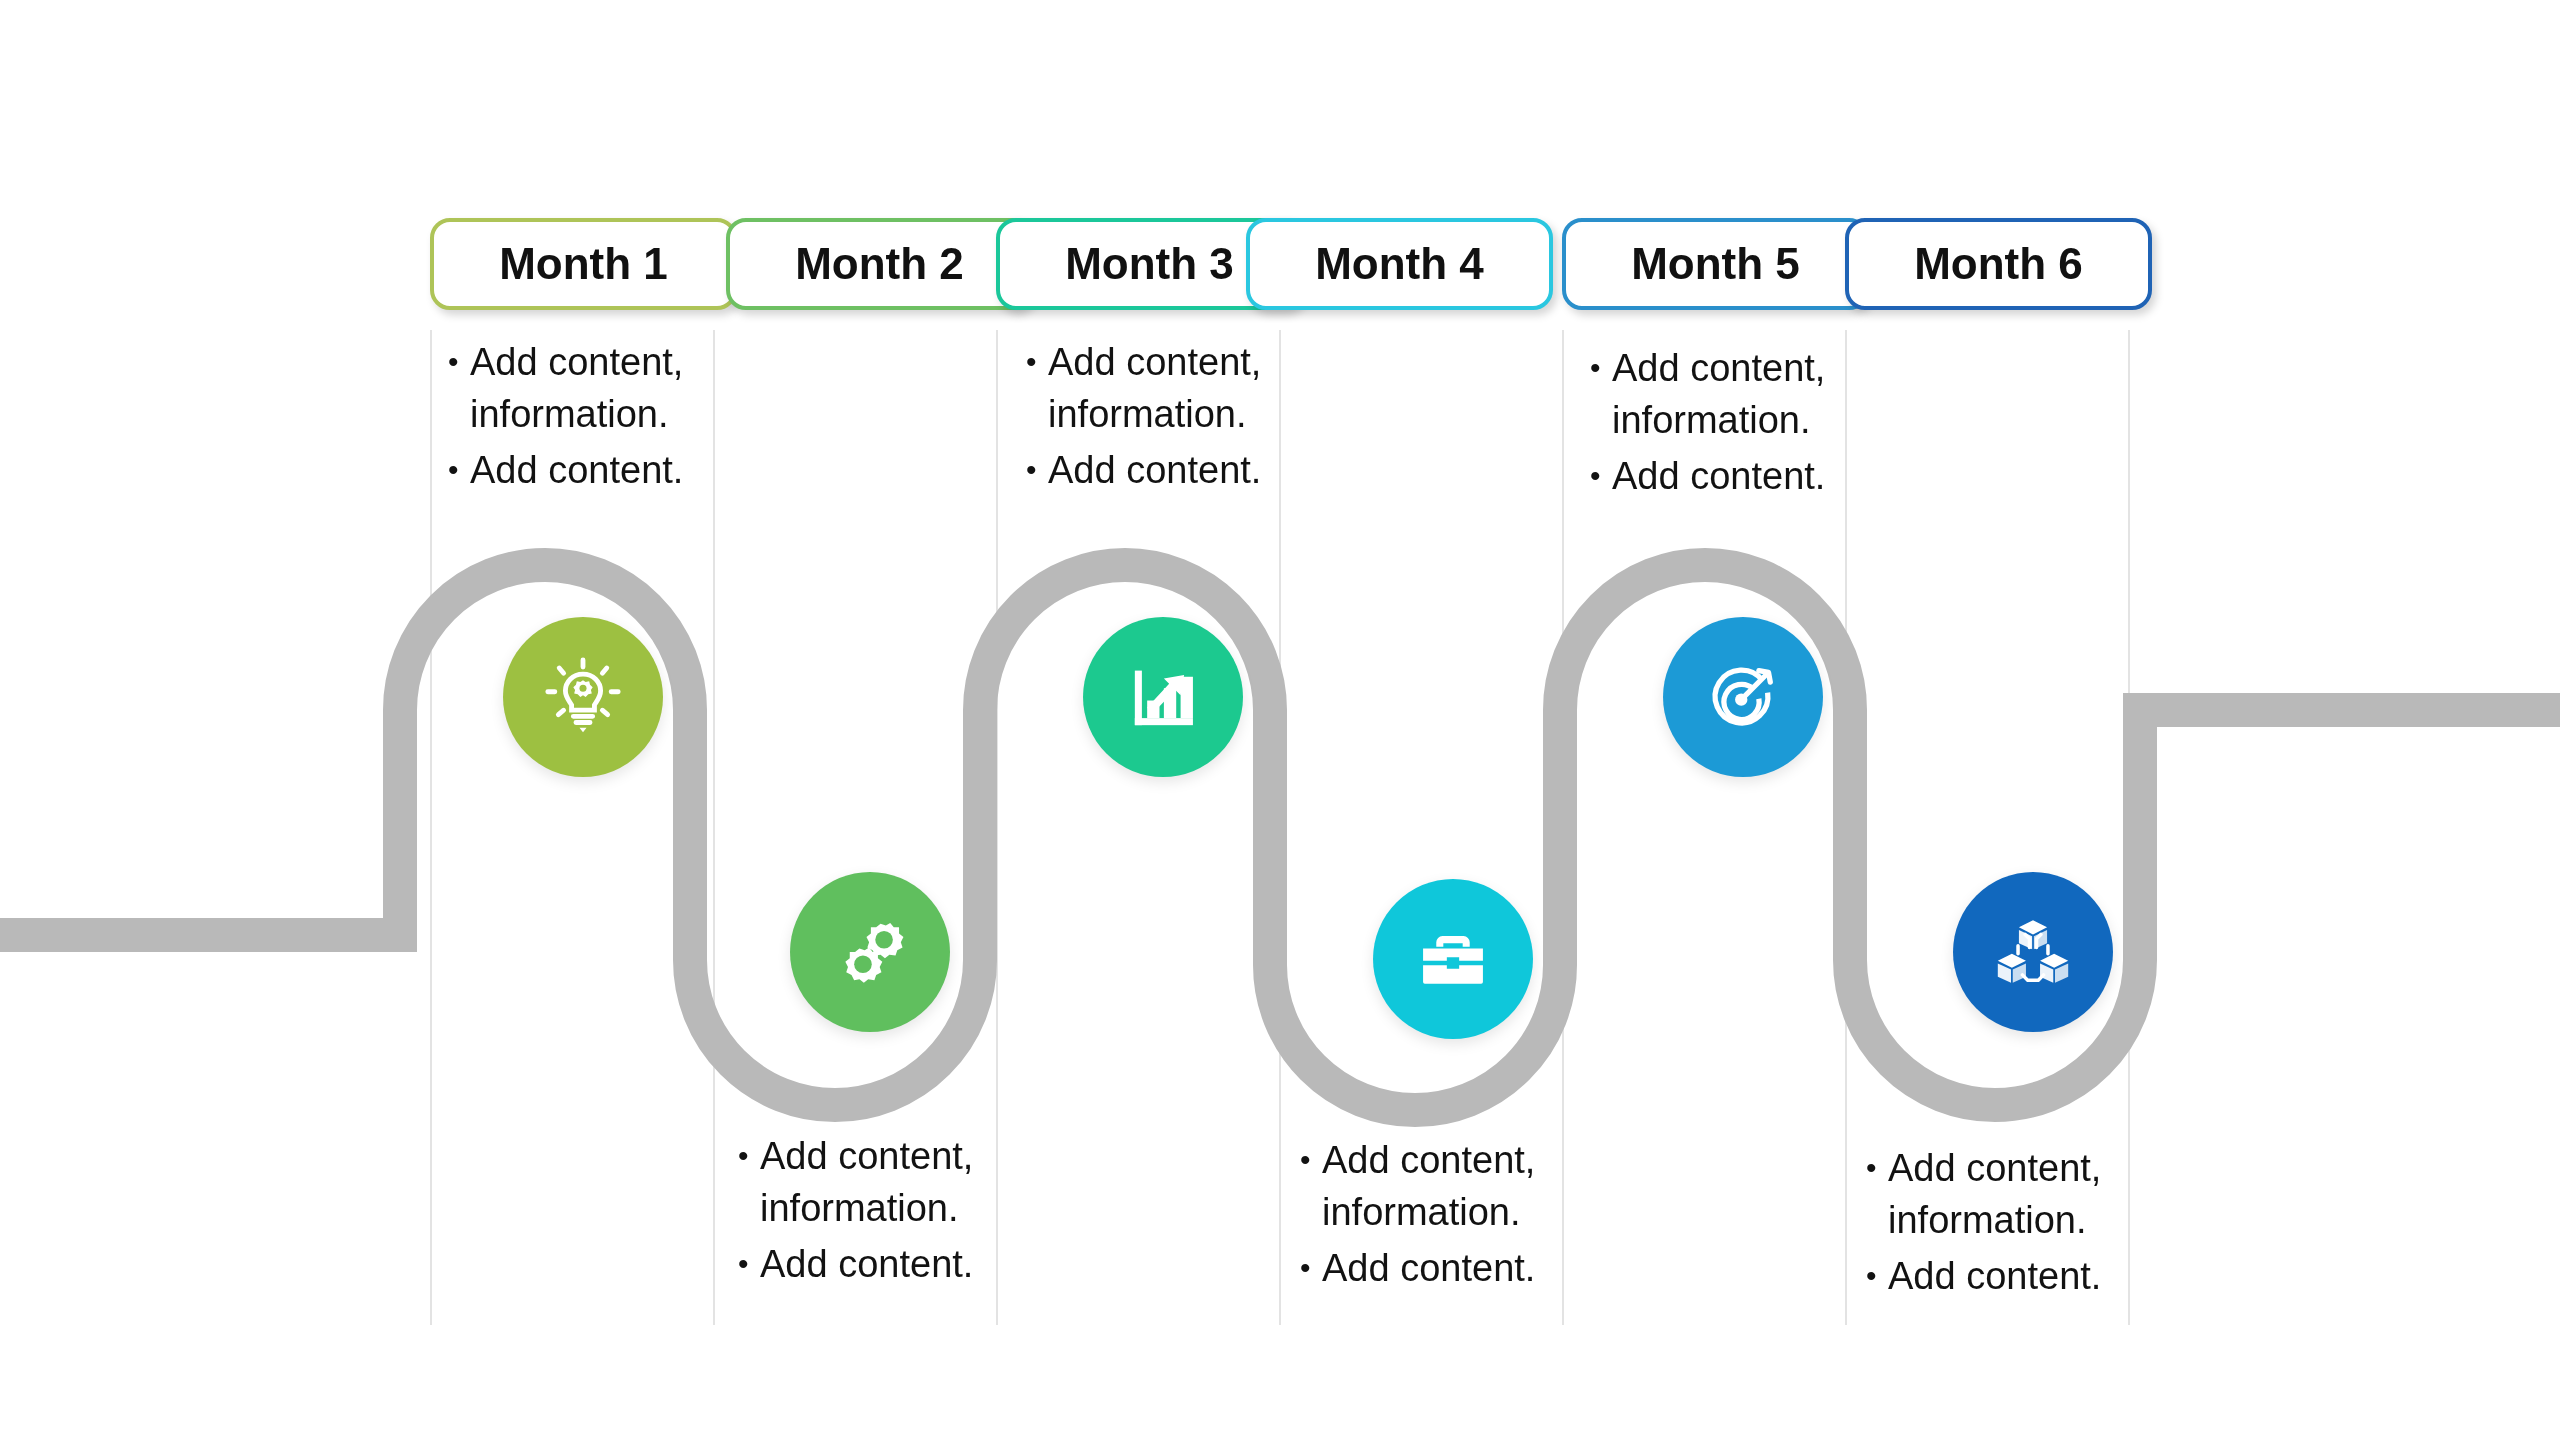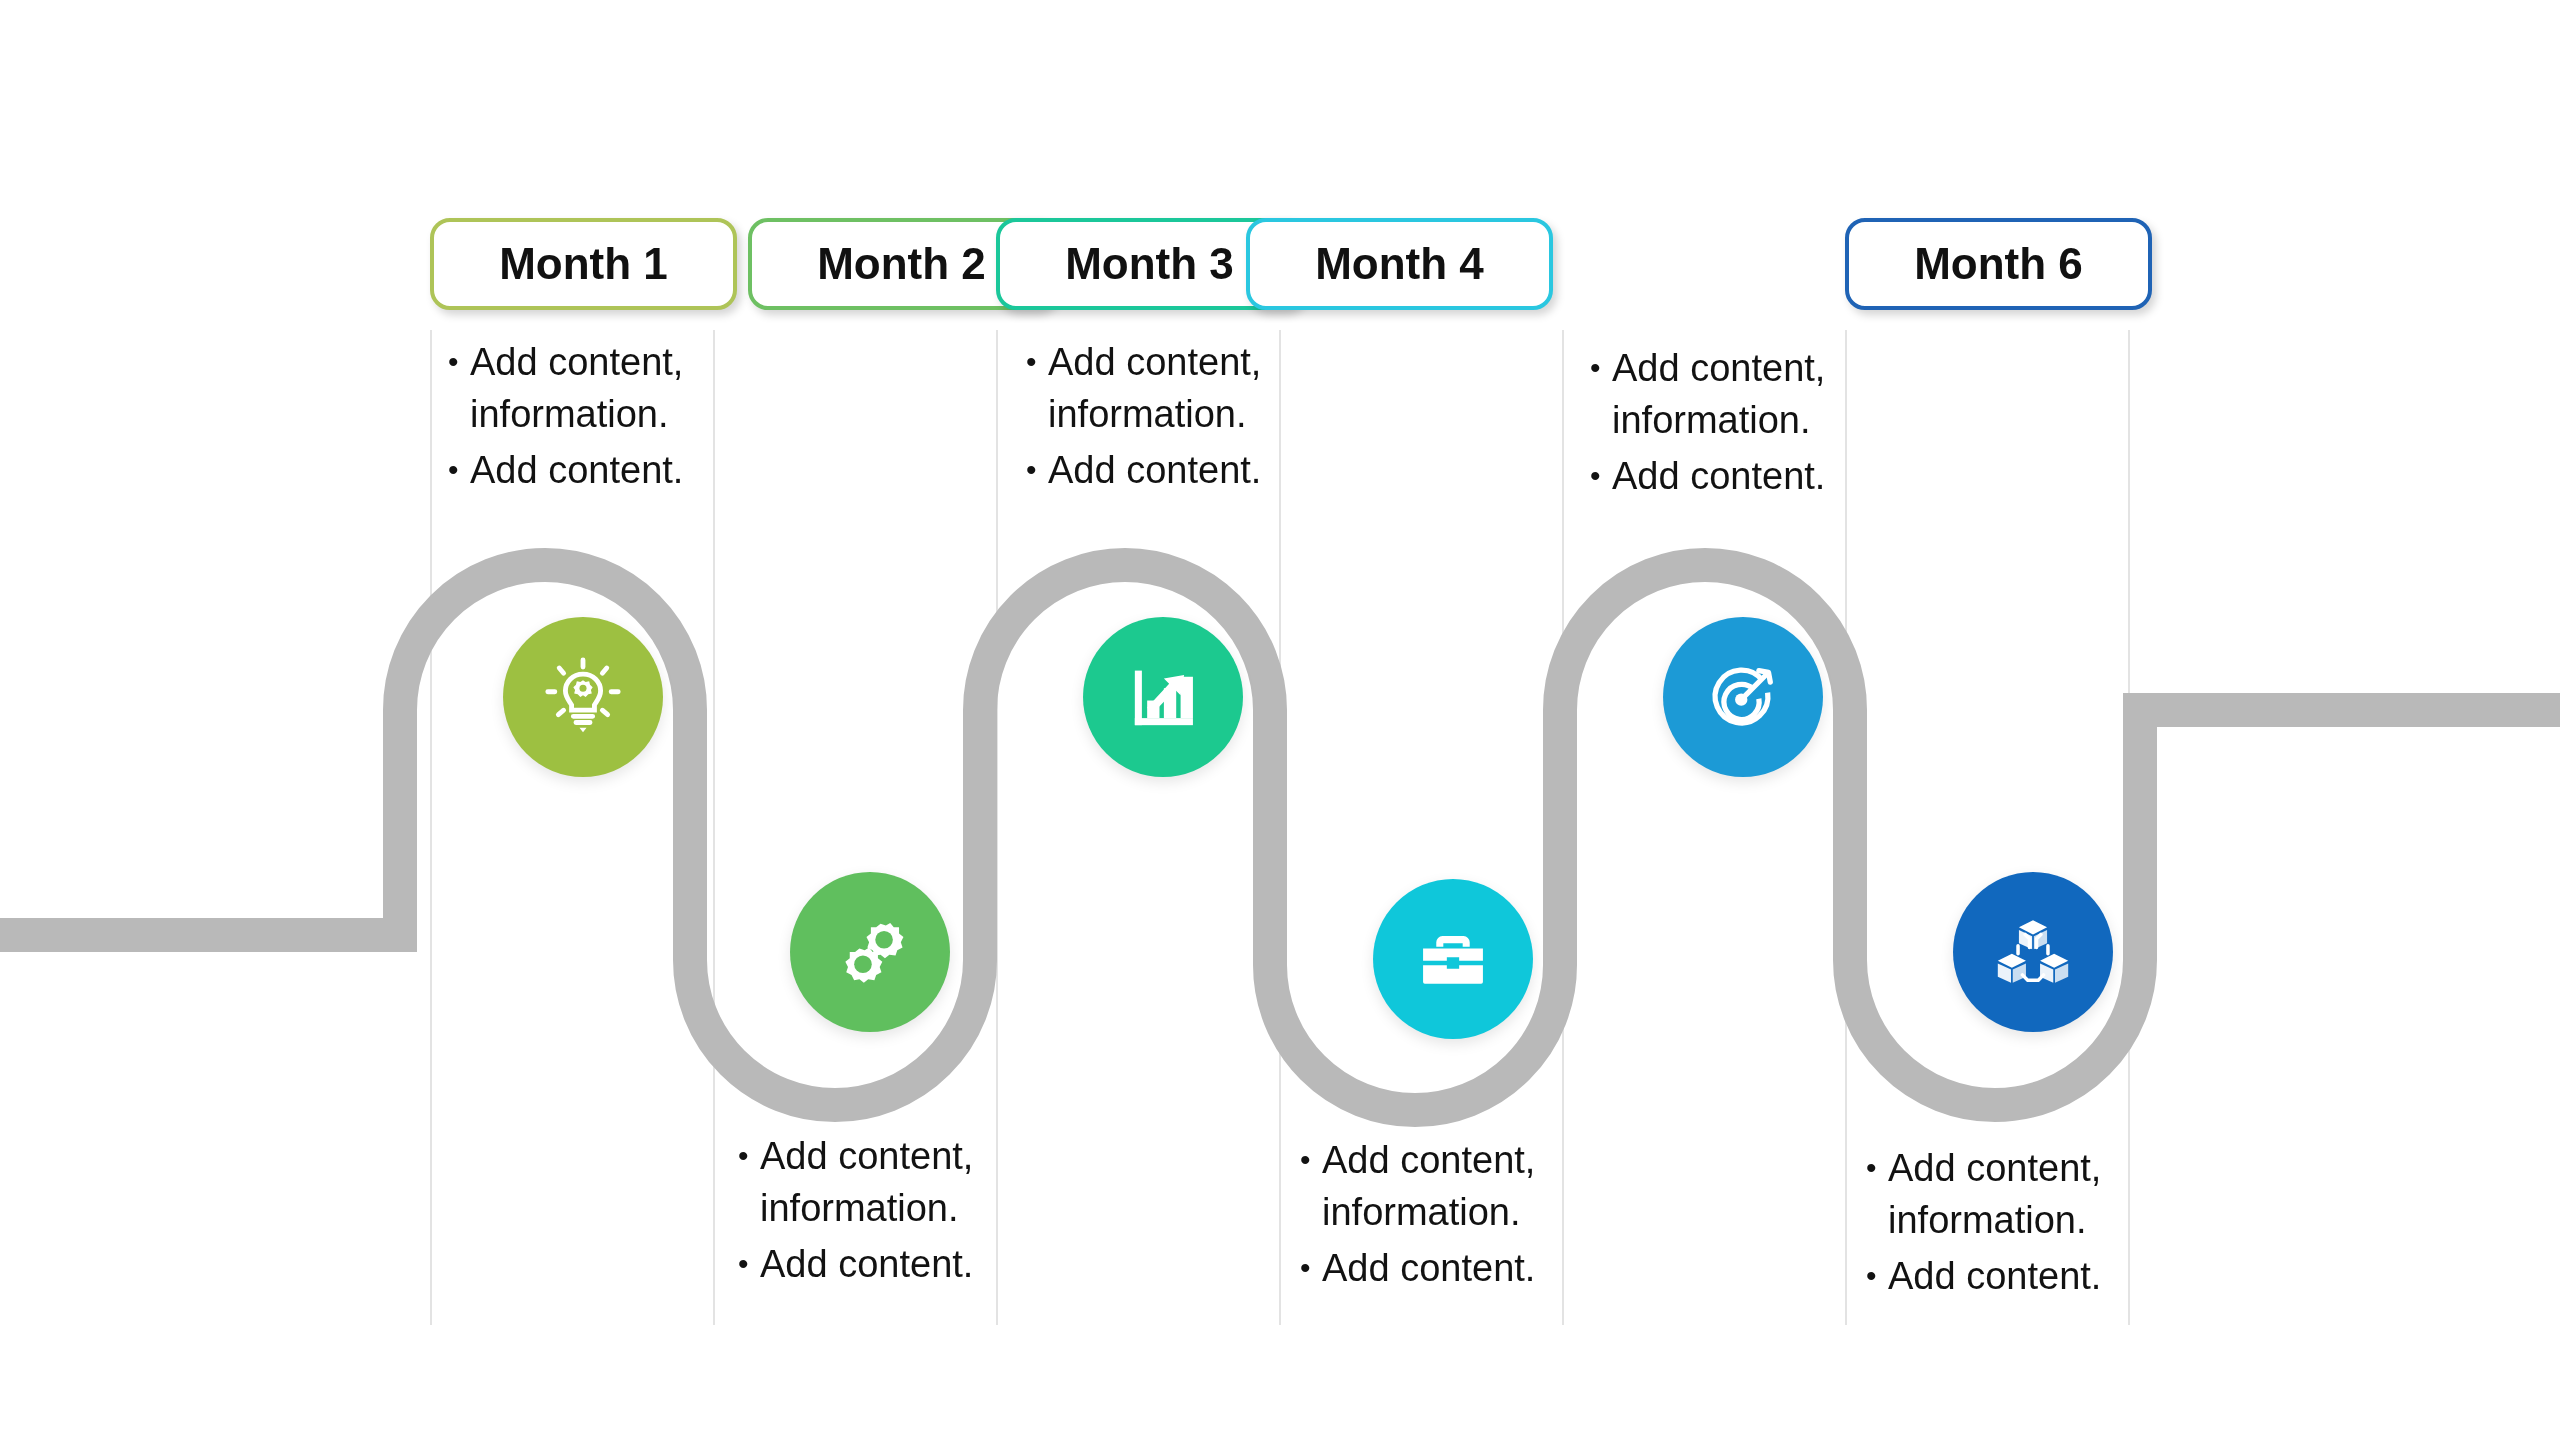--- a/index.html
+++ b/index.html
@@ -148,28 +148,31 @@
              A 145 145 0 0 1 1850 710
              L 1850 960
              A 145 145 0 0 0 2140 960
              L 2140 710
              L 2560 710" fill="none" stroke="#b9b9b9" stroke-width="34" stroke-linecap="butt"></path>
   </svg>
 
   <div class="month-box" style="left: 430px; border-color: rgb(174, 196, 88);">
     <span class="month-label">Month 1</span>
   </div>
-  <div class="month-box" style="left: 748px; border-color: rgb(110, 192, 99); text-align: center;">
+  <div class="month-box" style="left: 726px; border-color: rgb(110, 192, 99); text-align: center;">
     <span class="month-label">Month 2</span>
   </div>
   <div class="month-box" style="left: 996px; border-color: rgb(27, 199, 154); align-items: center;">
     <span class="month-label">Month 3</span>
   </div>
   <div class="month-box" style="left: 1246px; border-color: rgb(42, 199, 224);">
     <span class="month-label">Month 4</span>
+  </div>
+  <div class="month-box" style="left: 1562px; border-color: rgb(42, 143, 203);">
+    <span class="month-label">Month 5</span>
   </div>
   <div class="month-box" style="left: 1845px; border-color: rgb(31, 99, 181);">
     <span class="month-label">Month 6</span>
   </div>
 
   <div class="bullets" style="left:448px; top:336px;">
     <div class="bullet-row">
       <span class="bullet-dot">•</span>
       <span class="bullet-text">Add content, information.</span>
     </div>

